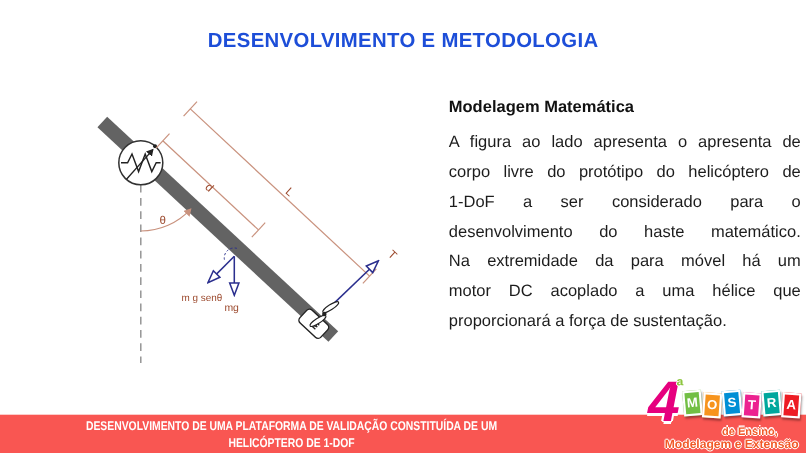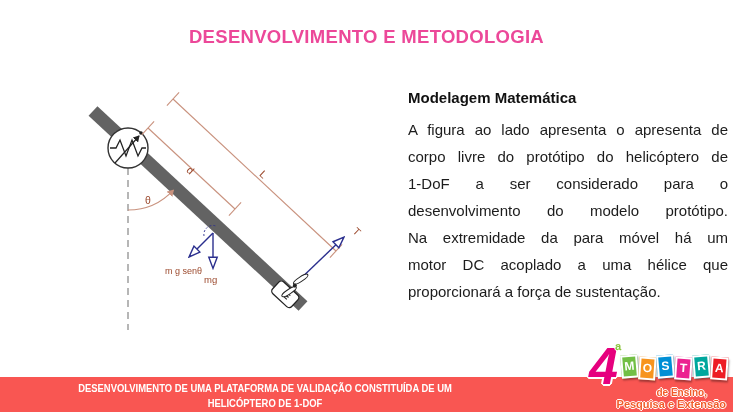--- a/index.html
+++ b/index.html
@@ -2,21 +2,21 @@
 <html><head>
 <meta charset="utf-8">
 <style>
   html,body{margin:0;padding:0;}
   body{
     width:733px;height:412px;overflow:hidden;position:relative;
     background:#ffffff;font-family:"Liberation Sans", sans-serif;
   }
   .slide-title{
     position:absolute;top:26px;left:0;width:733px;text-align:center;
-    font-size:18.5px;font-weight:bold;color:#ec4899;letter-spacing:.3px;
+    font-size:18.5px;font-weight:bold;color:#1d4ed8;letter-spacing:.3px;
   }
   .diagram{position:absolute;left:60px;top:85px;width:330px;height:250px;}
   .right-heading{
     position:absolute;left:408px;top:89px;width:320px;text-align:left;
     font-size:15px;font-weight:bold;color:#111;
   }
   .right-paragraph{position:absolute;left:408px;top:116px;width:320px;color:#1c1c1c;}
   .pline{
     font-size:15px;line-height:27px;height:27px;
     text-align:justify;text-align-last:justify;white-space:normal;
@@ -117,21 +117,21 @@
     <text x="144" y="198" font-size="9.5">mg</text>
     <text x="292" y="147" transform="rotate(43 292 147)">T</text>
   </g>
 </svg>
 
 <div class="right-heading">Modelagem Matemática</div>
 <div class="right-paragraph">
   <div class="pline">A figura ao lado apresenta o apresenta de</div>
   <div class="pline">corpo livre do protótipo do helicóptero de</div>
   <div class="pline">1-DoF a ser considerado para o</div>
-  <div class="pline">desenvolvimento do modelo protótipo.</div>
+  <div class="pline">desenvolvimento do haste matemático.</div>
   <div class="pline">Na extremidade da para móvel há um</div>
   <div class="pline">motor DC acoplado a uma hélice que</div>
   <div class="pline last">proporcionará a força de sustentação.</div>
 </div>
 
 <div class="footer-bar" style="background: rgb(249, 86, 82);"></div>
 <div class="footer-text">
   <div class="fline">DESENVOLVIMENTO DE UMA PLATAFORMA DE VALIDAÇÃO CONSTITUÍDA DE UM HELICÓPTERO DE 1-DOF</div>
   <div class="fline">E PROJETO DE UM CONTROLADOR PID</div>
 </div>
@@ -141,14 +141,14 @@
   <div class="logo-ord" style="color: rgb(141, 198, 63);">ª</div>
   <div class="tiles">
     <div class="tile" style="background: rgb(114, 191, 68);">M</div>
     <div class="tile" style="background: rgb(247, 148, 29);">O</div>
     <div class="tile" style="background: rgb(0, 143, 213);">S</div>
     <div class="tile" style="background: rgb(236, 34, 144);">T</div>
     <div class="tile" style="background: rgb(0, 167, 157);">R</div>
     <div class="tile" style="background: rgb(237, 28, 36);">A</div>
   </div>
   <div class="logo-sub1" style="color: rgb(241, 90, 41);">de Ensino,</div>
-  <div class="logo-sub2" style="color: rgb(241, 90, 41);">Pesquisa e Extensão</div>
+  <div class="logo-sub2" style="color: rgb(241, 90, 41);">Modelagem e Extensão</div>
 </div>
 
 </body></html>

